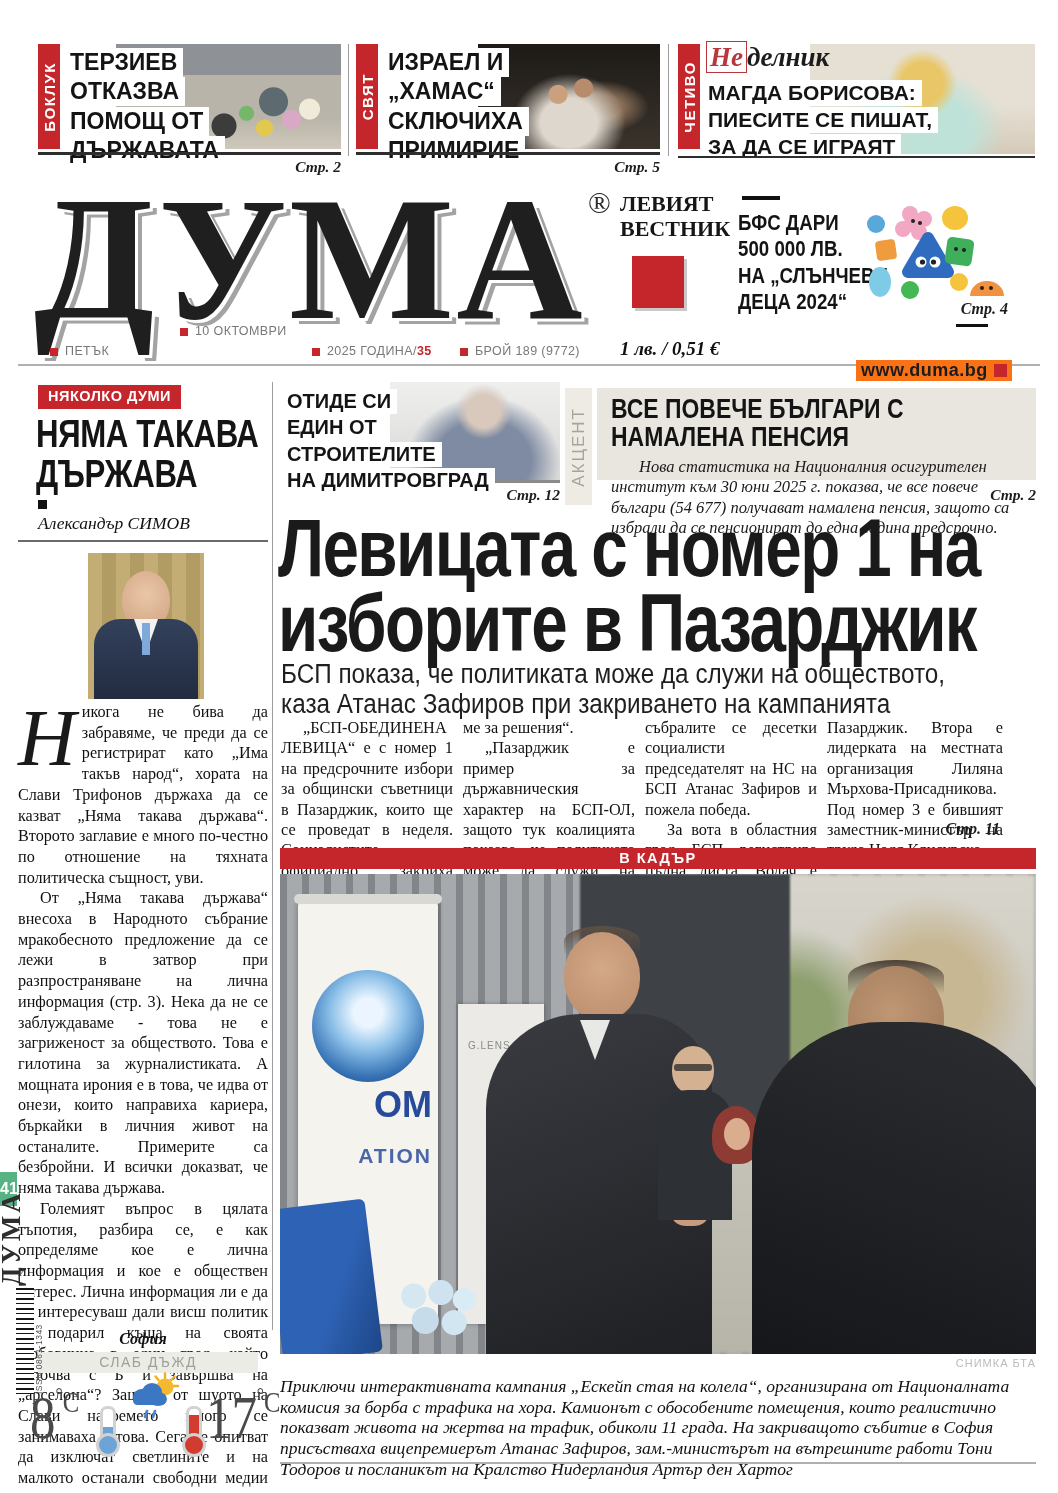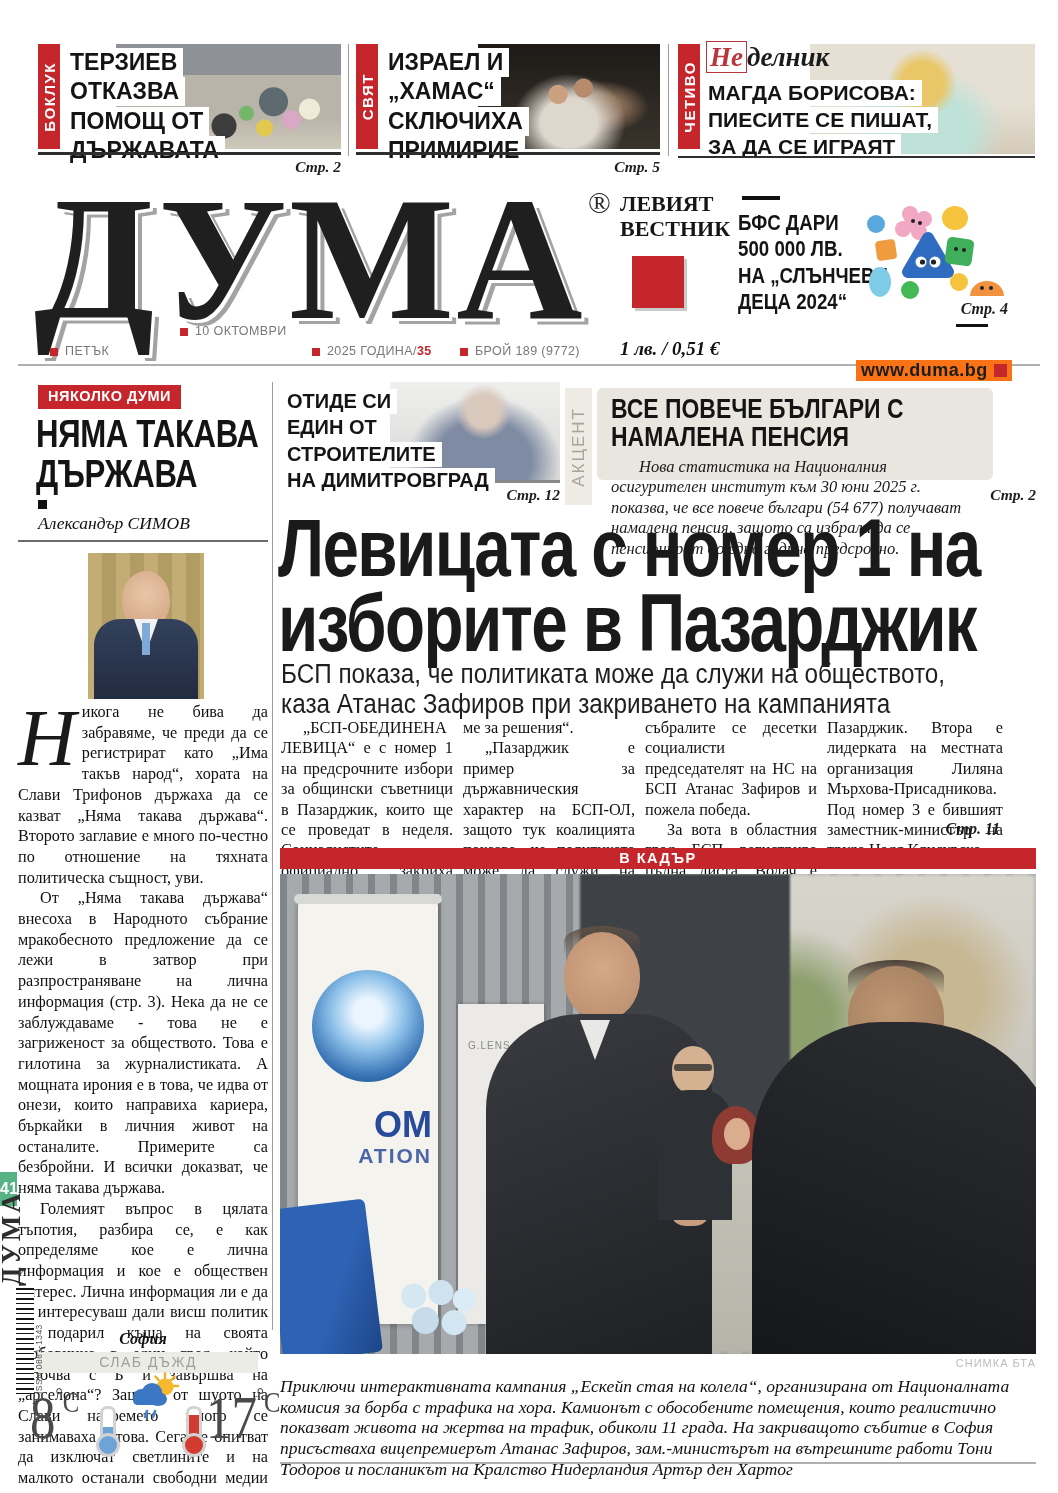--- a/index.html
+++ b/index.html
@@ -92,21 +92,21 @@
   .scene .street{position:absolute;right:0;top:0;width:46%;height:100%;
       background:radial-gradient(circle at 30% 30%,#8fa06f 0 40px,transparent 90px),
                  radial-gradient(circle at 70% 25%,#c7b793 0 50px,transparent 100px),
                  linear-gradient(180deg,#d8d5cc,#b7b4aa);filter:blur(2px);}
   .scene .van{position:absolute;left:300px;top:0;width:210px;height:270px;background:#3e4146;filter:blur(1px);}
   .banner{position:absolute;left:18px;top:26px;width:140px;height:424px;background:#f4f3ee;
           border-radius:6px 6px 0 0;box-shadow:0 0 6px rgba(0,0,0,.35);}
   .banner .bar{position:absolute;left:-4px;top:-6px;width:148px;height:10px;background:#d8d8d4;border-radius:5px;}
   .banner .orb{position:absolute;left:14px;top:70px;width:112px;height:112px;border-radius:50%;
       background:radial-gradient(circle at 50% 38%,#eaf5ff 0 16%,#8cc0e8 42%,#3672b5 72%,#133a70 100%);}
-  .banner .t1{position:absolute;right:6px;top:204px;font:bold 36px "Liberation Sans",sans-serif;color:#274a9a;margin-left:47px;}
+  .banner .t1{position:absolute;right:6px;top:184px;font:bold 36px "Liberation Sans",sans-serif;color:#274a9a;margin-left:47px;}
   .banner .t2{position:absolute;right:6px;top:244px;font:bold 21px "Liberation Sans",sans-serif;color:#4a66a8;letter-spacing:2px;}
   .banner2{position:absolute;left:162px;top:130px;width:86px;height:320px;background:#eceae6;box-shadow:0 0 4px rgba(0,0,0,.3);margin-left:16px;}
   .banner2 .t3{position:absolute;left:10px;top:36px;font:400 10px "Liberation Sans",sans-serif;color:#8a8a8a;letter-spacing:1px;}
   .flag{position:absolute;left:-6px;top:330px;width:100px;height:154px;border-radius:6px;transform:rotate(-7deg);
         background:linear-gradient(115deg,#2e62b4 0 60%,#1d4687 100%);}
   .bottles{position:absolute;left:118px;top:394px;width:78px;height:70px;
      background:radial-gradient(circle at 20% 40%,#d5e8f2 0 12px,transparent 13px),
                 radial-gradient(circle at 55% 35%,#cfe2ef 0 12px,transparent 13px),
                 radial-gradient(circle at 85% 45%,#d9ebf5 0 11px,transparent 12px),
                 radial-gradient(circle at 35% 75%,#c6dcea 0 13px,transparent 14px),
@@ -321,21 +321,21 @@
   <div class="abs ph ph-oldman" style="left:390px;top:382px;width:170px;height:98px;box-shadow:0 3px 0 #8a8a8a;"></div>
   <div class="abs tz-head sans pre strip" style="left:281px;top:388px;width:240px;font-size:20px;line-height:1.32;"><span class="sx sx85" style="display:inline;">ОТИДЕ СИ
 ЕДИН ОТ
 СТРОИТЕЛИТЕ
 НА ДИМИТРОВГРАД</span></div>
   <div class="abs pageref" style="left:430px;top:486px;width:130px;">Стр. 12</div>
 
   <div class="abs ak-label" style="left:565px;top:388px;width:27px;height:117px;">
       <span>АКЦЕНТ</span>
     </div>
-  <div class="abs ak-box" style="left:597px;top:388px;width:396px;height:92px;border-radius:6px;">
+  <div class="abs ak-box" style="left:597px;top:388px;width:439px;height:92px;">
     <div class="ak-head sans">
         <span class="sx sx85">ВСЕ ПОВЕЧЕ БЪЛГАРИ С НАМАЛЕНА ПЕНСИЯ</span>
       </div>
     <div class="ak-text">Нова статистика на Националния осигурителен институт към 30 юни 2025 г. показва, че все повече българи (54 677) получават намалена пенсия, защото са избрали да се пенсионират до една година предсрочно.</div>
   </div>
   <div class="abs pageref" style="left:906px;top:486px;width:130px;">Стр. 2</div>
 
   <div class="abs lead-head sans pre" style="left:278px;top:510px;width:770px;"><span class="sx sx8">Левицата с номер 1 на
 изборите в Пазарджик</span></div>
   <div class="abs lead-sub sans pre" style="left:281px;top:660px;width:720px;"><span class="sx sx9">БСП показа, че политиката може да служи на обществото,

